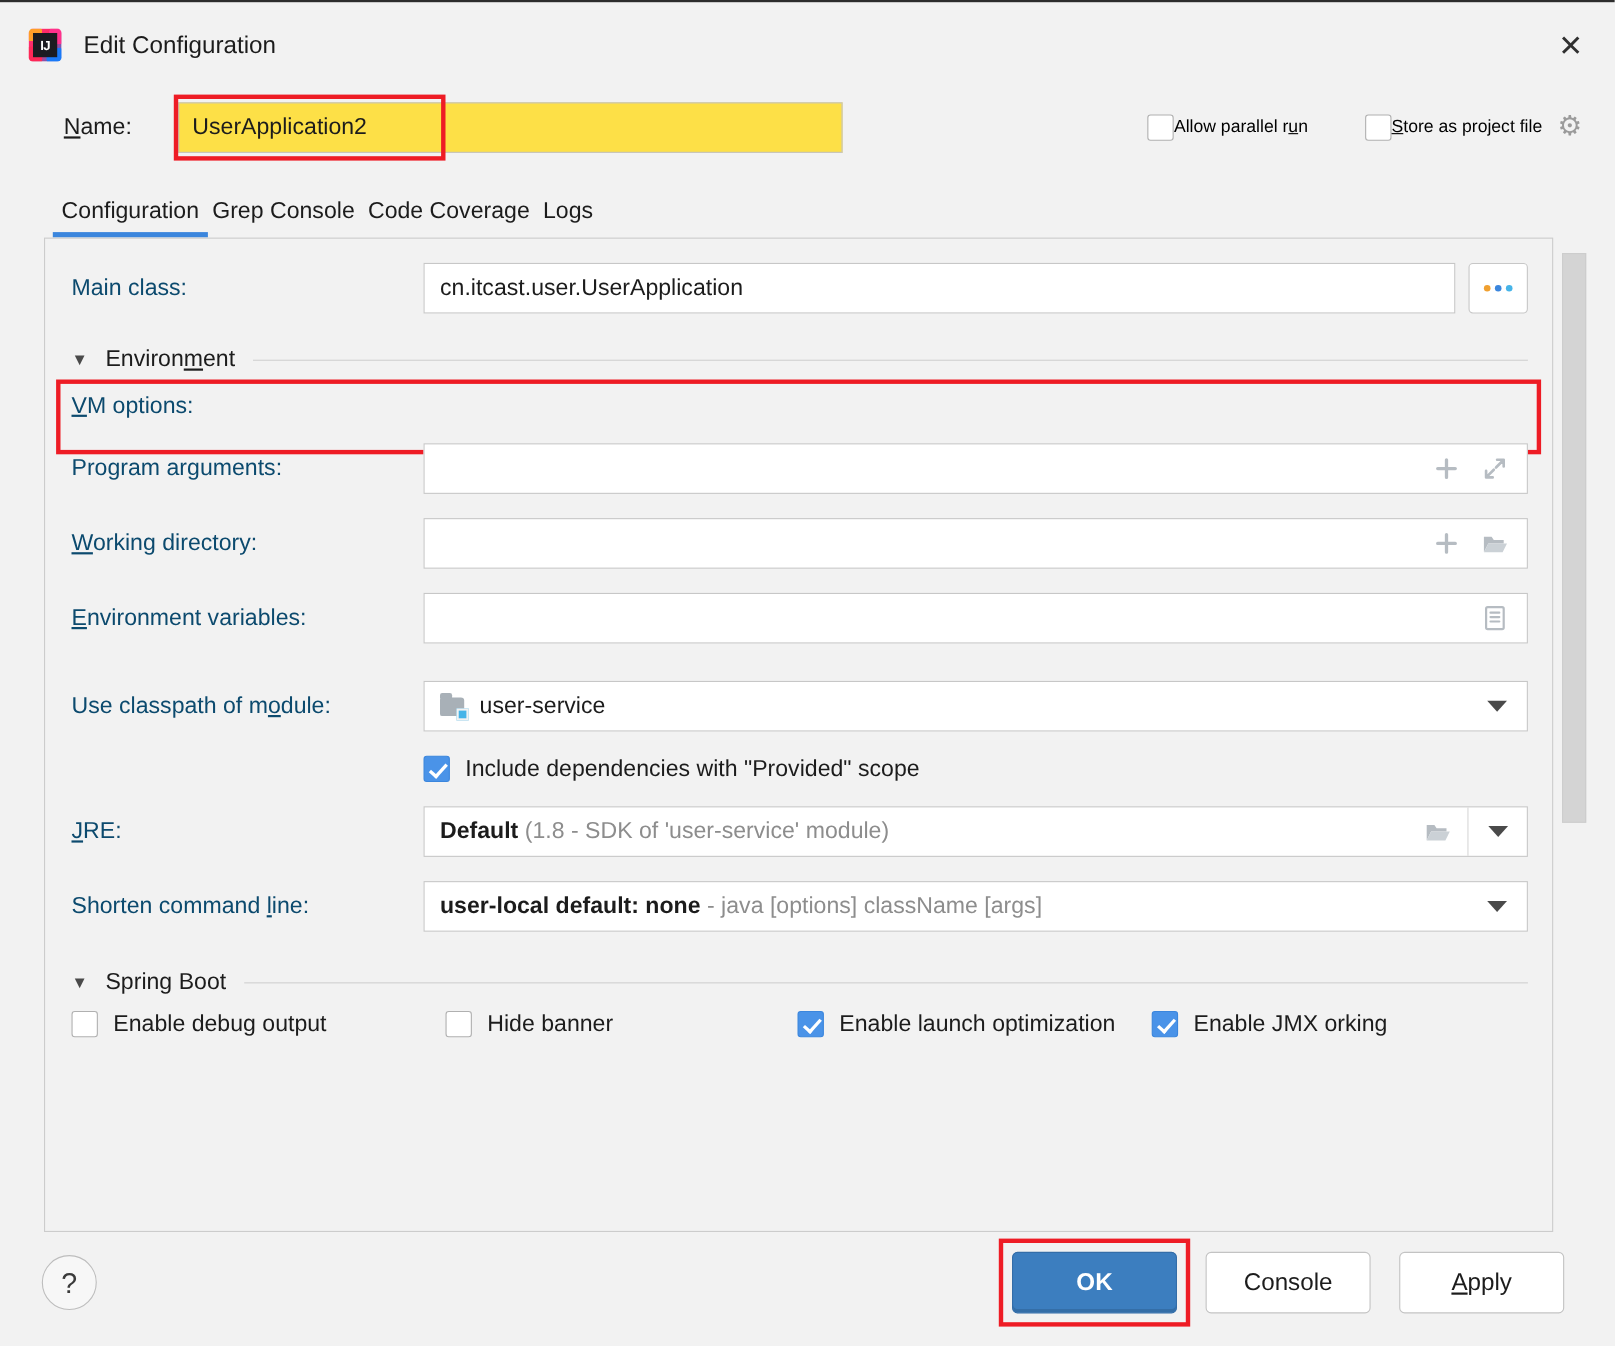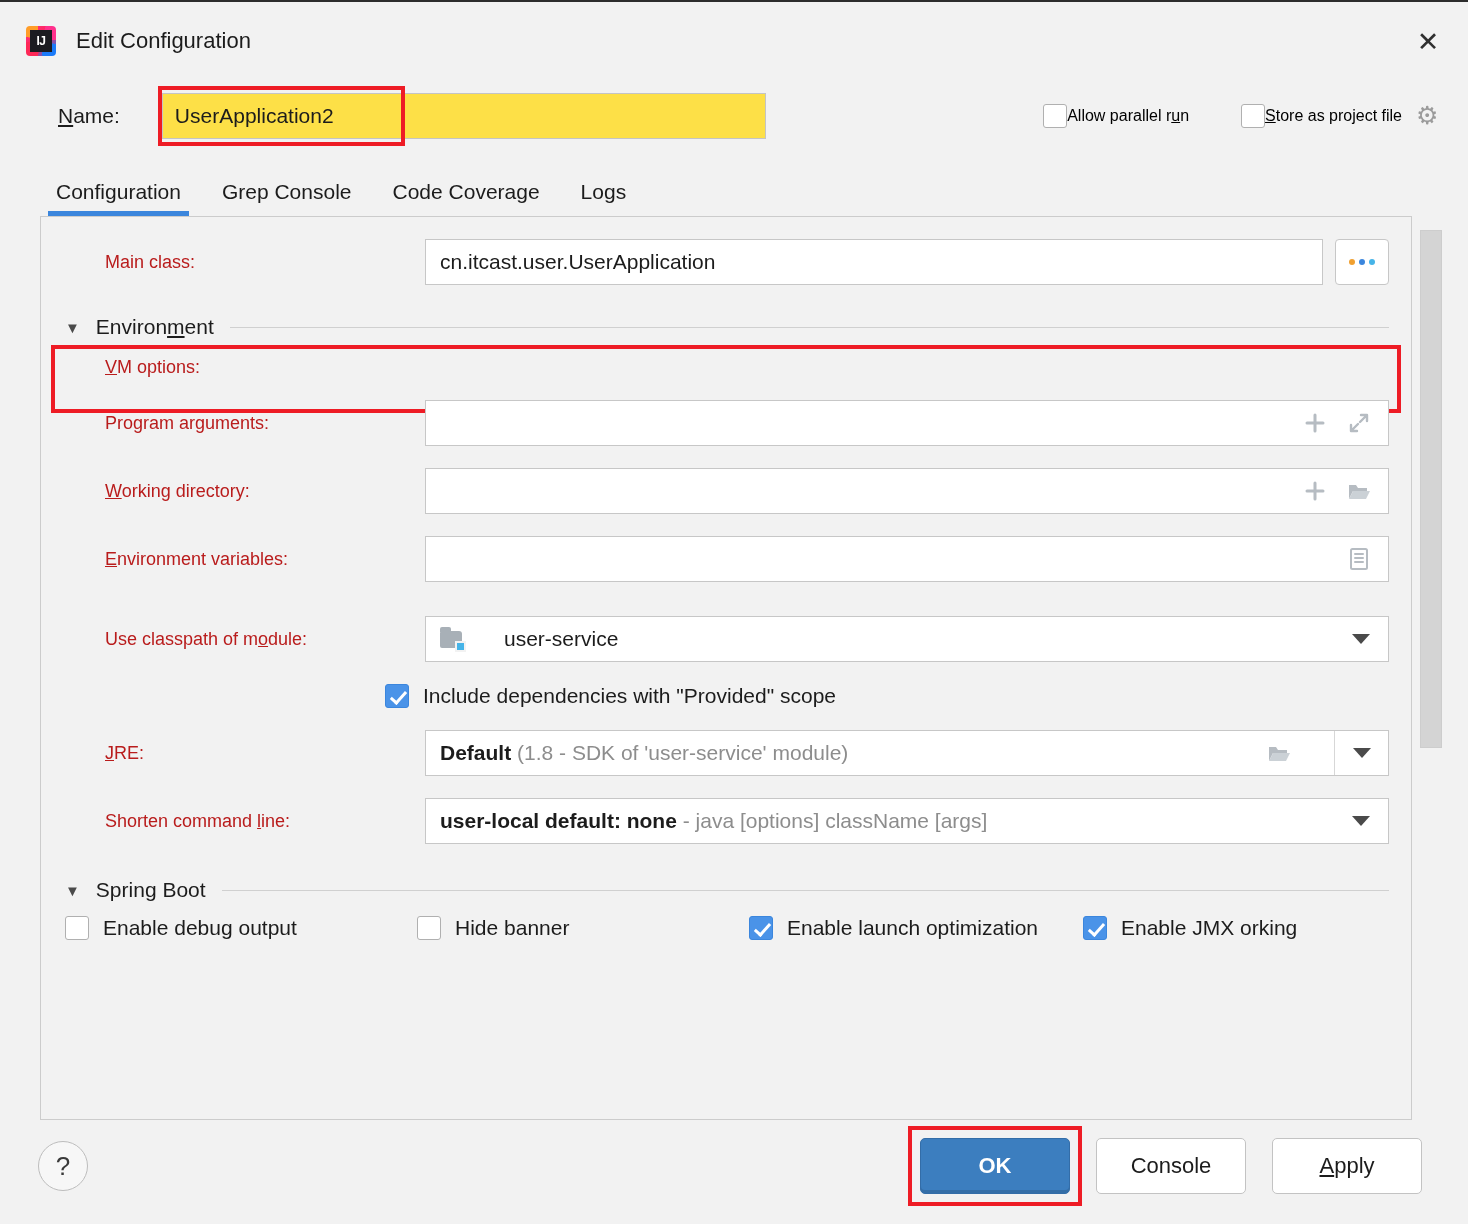--- a/index.html
+++ b/index.html
@@ -105,21 +105,21 @@
     border: solid #fff; border-width: 0 3px 3px 0;
     transform: rotate(42deg);
   }
   .gear {
     width: 26px; height: 26px; margin-left: 14px;
     position: relative; color: #9b9b9b; font-size: 25px; line-height: 1;
   }
 
   
   .tabs-area { flex: 0 0 64px; padding-left: 56px; position: relative; }
-  .tabs { display: flex; align-items: flex-end; gap: 41px; height: 100%; }
+  .tabs { display: flex; align-items: flex-end; gap: 12px; height: 100%; }
   .tab {
     font-size: 21px; color: #1c1c1c;
     padding-bottom: 12px; cursor: pointer;
     position: relative;
   }
   .tab.active:after {
     content: "";
     position: absolute; left: -8px; right: -8px; bottom: 0;
     height: 5px; background: #3b86dd;
   }
@@ -148,21 +148,21 @@
   .scroll-thumb {
     position: absolute;
     left: 8px; top: 14px;
     width: 22px; height: 518px;
     background: #d4d4d4;
     border: 1px solid #cdcdcd;
     cursor: pointer;
   }
 
   .row { display: flex; align-items: center; margin-bottom: 22px; position: relative; }
-  .row-label { width: 320px; flex: 0 0 320px; font-size: 18px; color: #b91c1c; margin-left: 40px; }
+  .row-label { width: 320px; flex: 0 0 320px; font-size: 21px; color: #0c4a6e; }
   .field {
     flex: 1 1 auto;
     height: 46px;
     background: #fff;
     border: 1px solid #c7c7c7;
     display: flex; align-items: center;
     padding: 0 10px 0 14px;
     font-size: 21px; color: #1c1c1c;
   }
   .field .val { flex: 1 1 auto; white-space: nowrap; overflow: hidden; }
@@ -203,21 +203,21 @@
   }
   .module-icon .sq {
     position: absolute; right: -2px; bottom: -3px; width: 11px; height: 11px;
     background: #46b4e8; border: 2px solid #f2f2f2;
   }
 
   .combo {
     flex: 1 1 auto; height: 46px; background: #fff;
     border: 1px solid #c7c7c7;
     display: flex; align-items: center;
-    padding: 0 0 0 14px; font-size: 21px; color: #1c1c1c; gap: 28px;
+    padding: 0 0 0 14px; font-size: 21px; color: #1c1c1c;
   }
   .combo .val { flex: 1 1 auto; white-space: nowrap; overflow: hidden; }
   .combo .arrow {
     flex: 0 0 54px; display: flex; align-items: center; justify-content: center;
     cursor: pointer;
   }
   .tri-down {
     width: 0; height: 0;
     border-left: 9px solid transparent; border-right: 9px solid transparent;
     border-top: 10px solid #4a4a4a;
@@ -225,21 +225,21 @@
   .combo .divbtn {
     flex: 0 0 54px; height: 100%;
     border-left: 1px solid #d7d7d7;
     display: flex; align-items: center; justify-content: center; cursor: pointer;
   }
   .bold { font-weight: bold; }
   .muted { color: #8d8d8d; }
 
   .bottom-checks {
     display: flex; align-items: center;
-    margin-top: 4px; gap: 12px;
+    margin-top: 4px; gap: 0;
   }
   .bc { display: flex; align-items: center; gap: 14px; font-size: 21px; color: #1c1c1c; cursor: pointer; }
   .bc.c1 { width: 340px; }
   .bc.c2 { width: 320px; }
   .bc.c3 { width: 322px; }
 
   
   .buttonbar {
     flex: 0 0 104px;
     display: flex; align-items: center;

